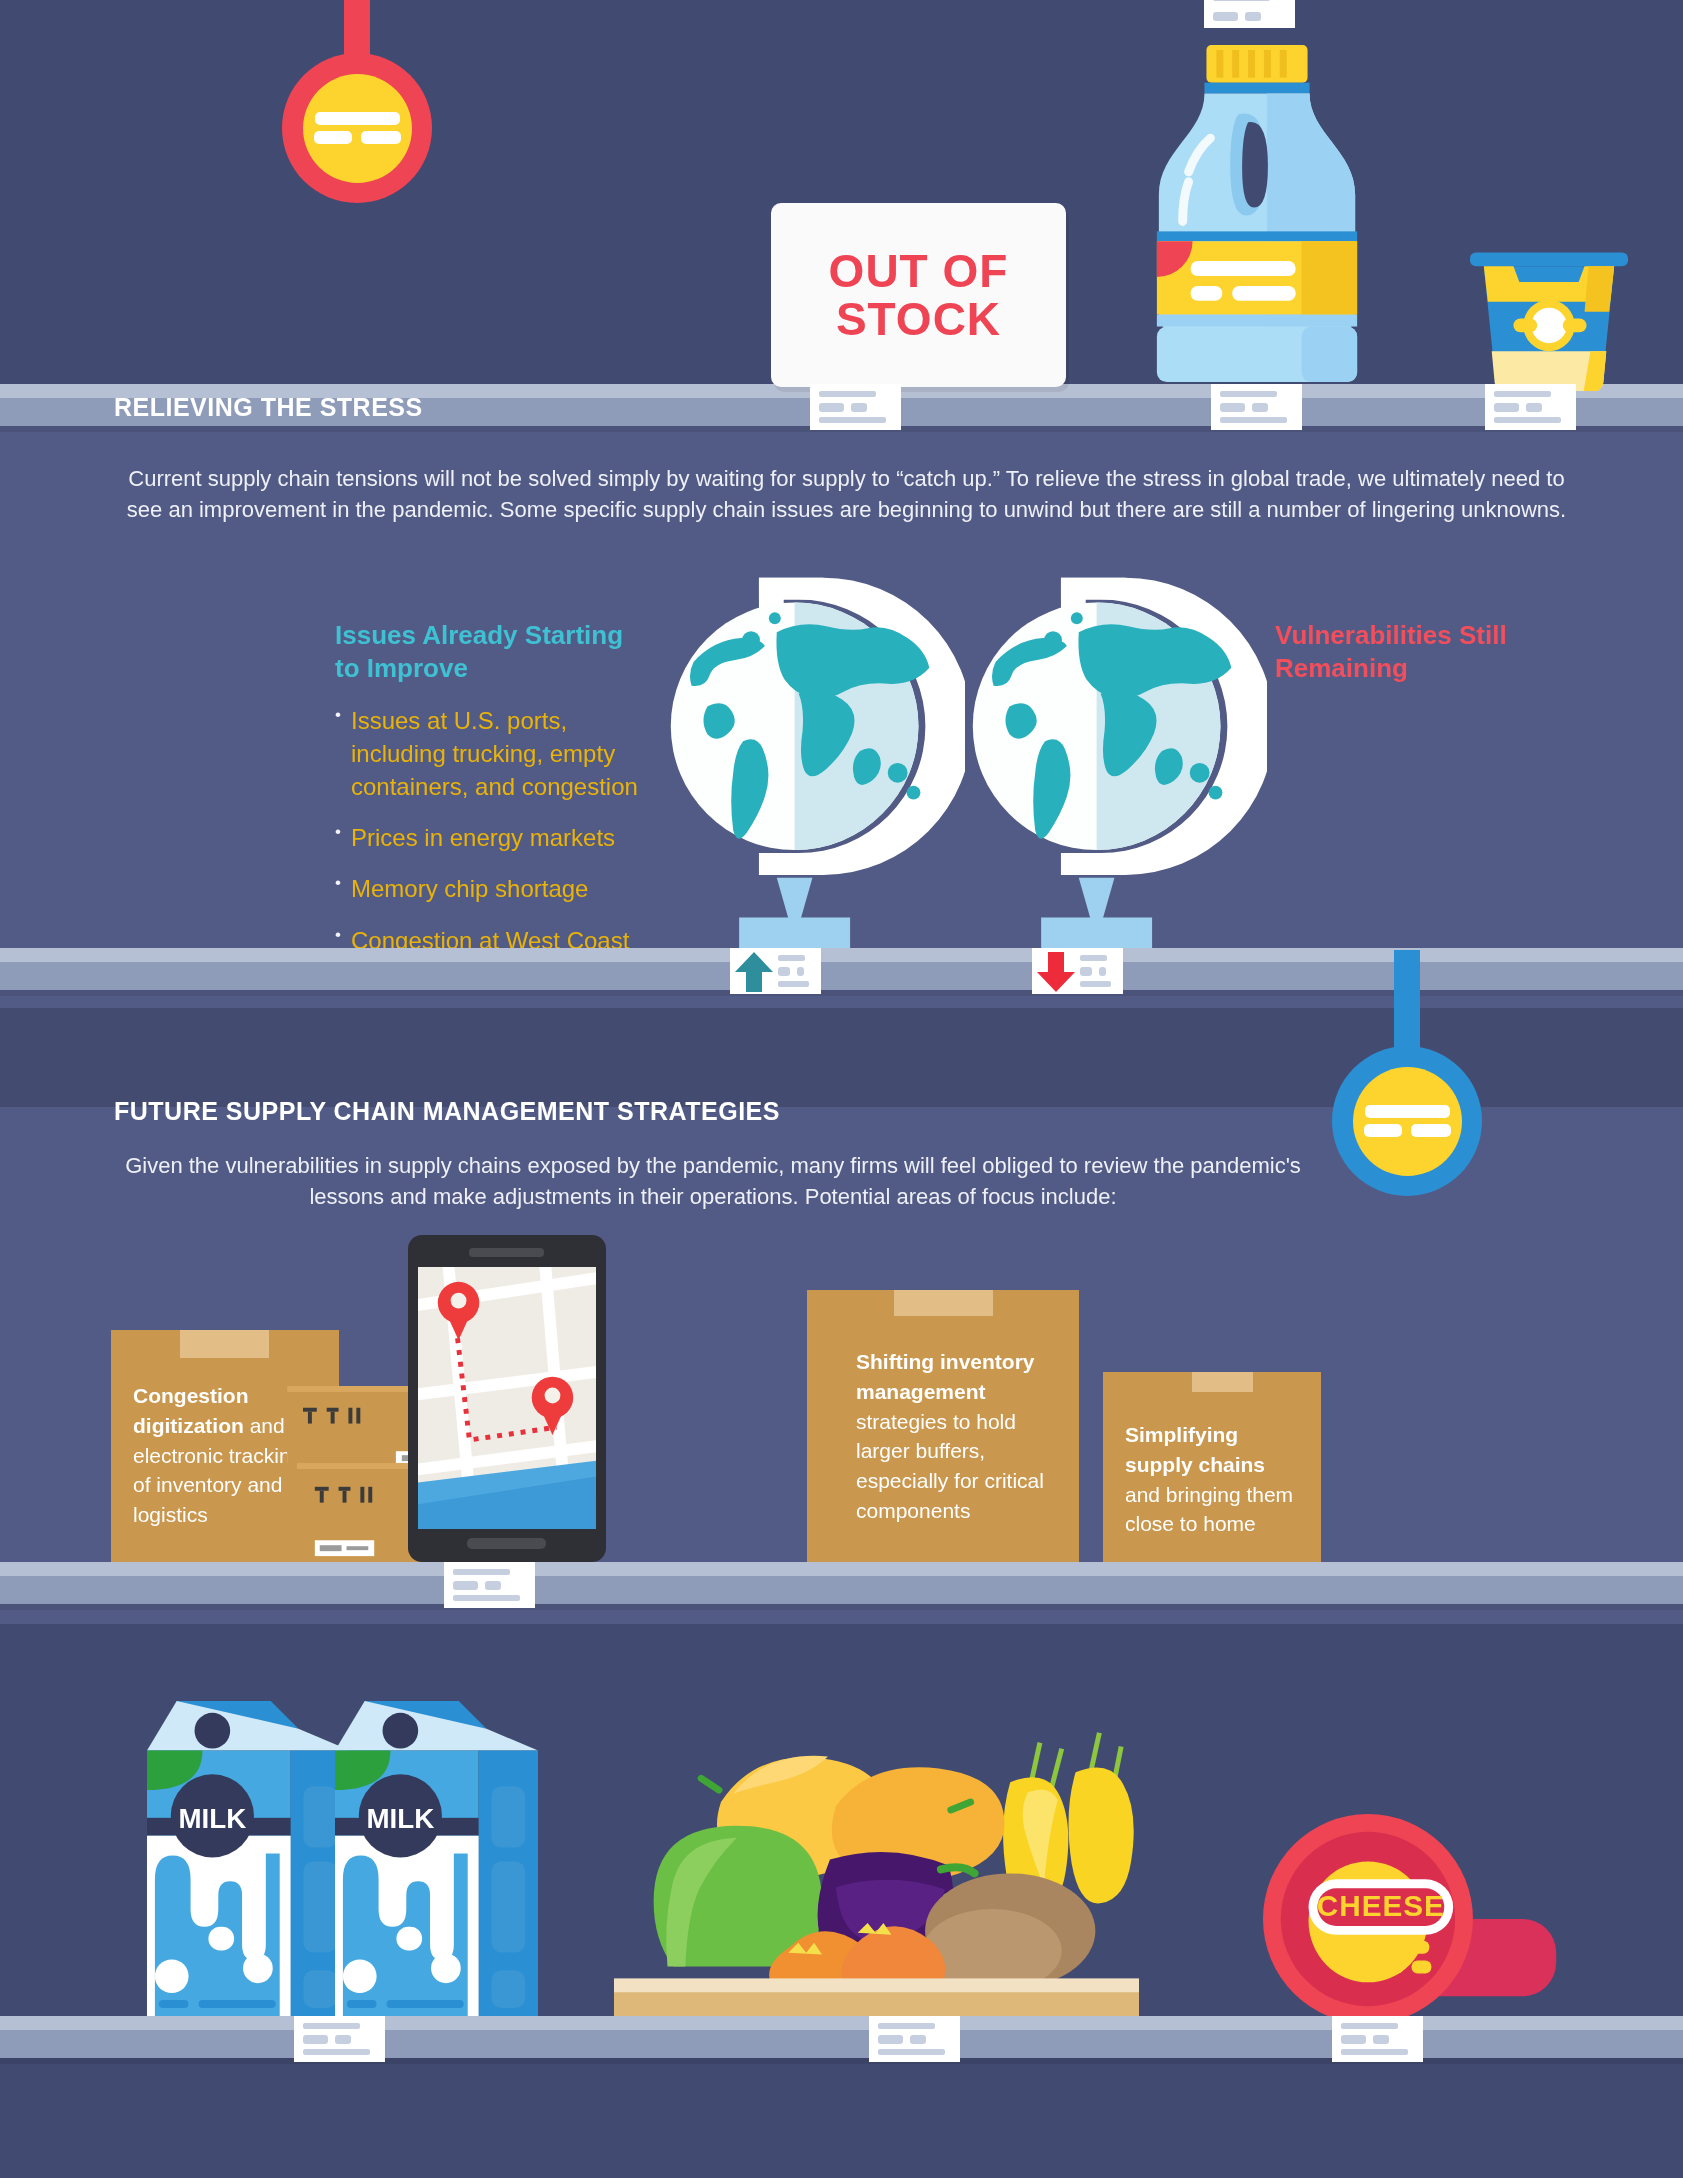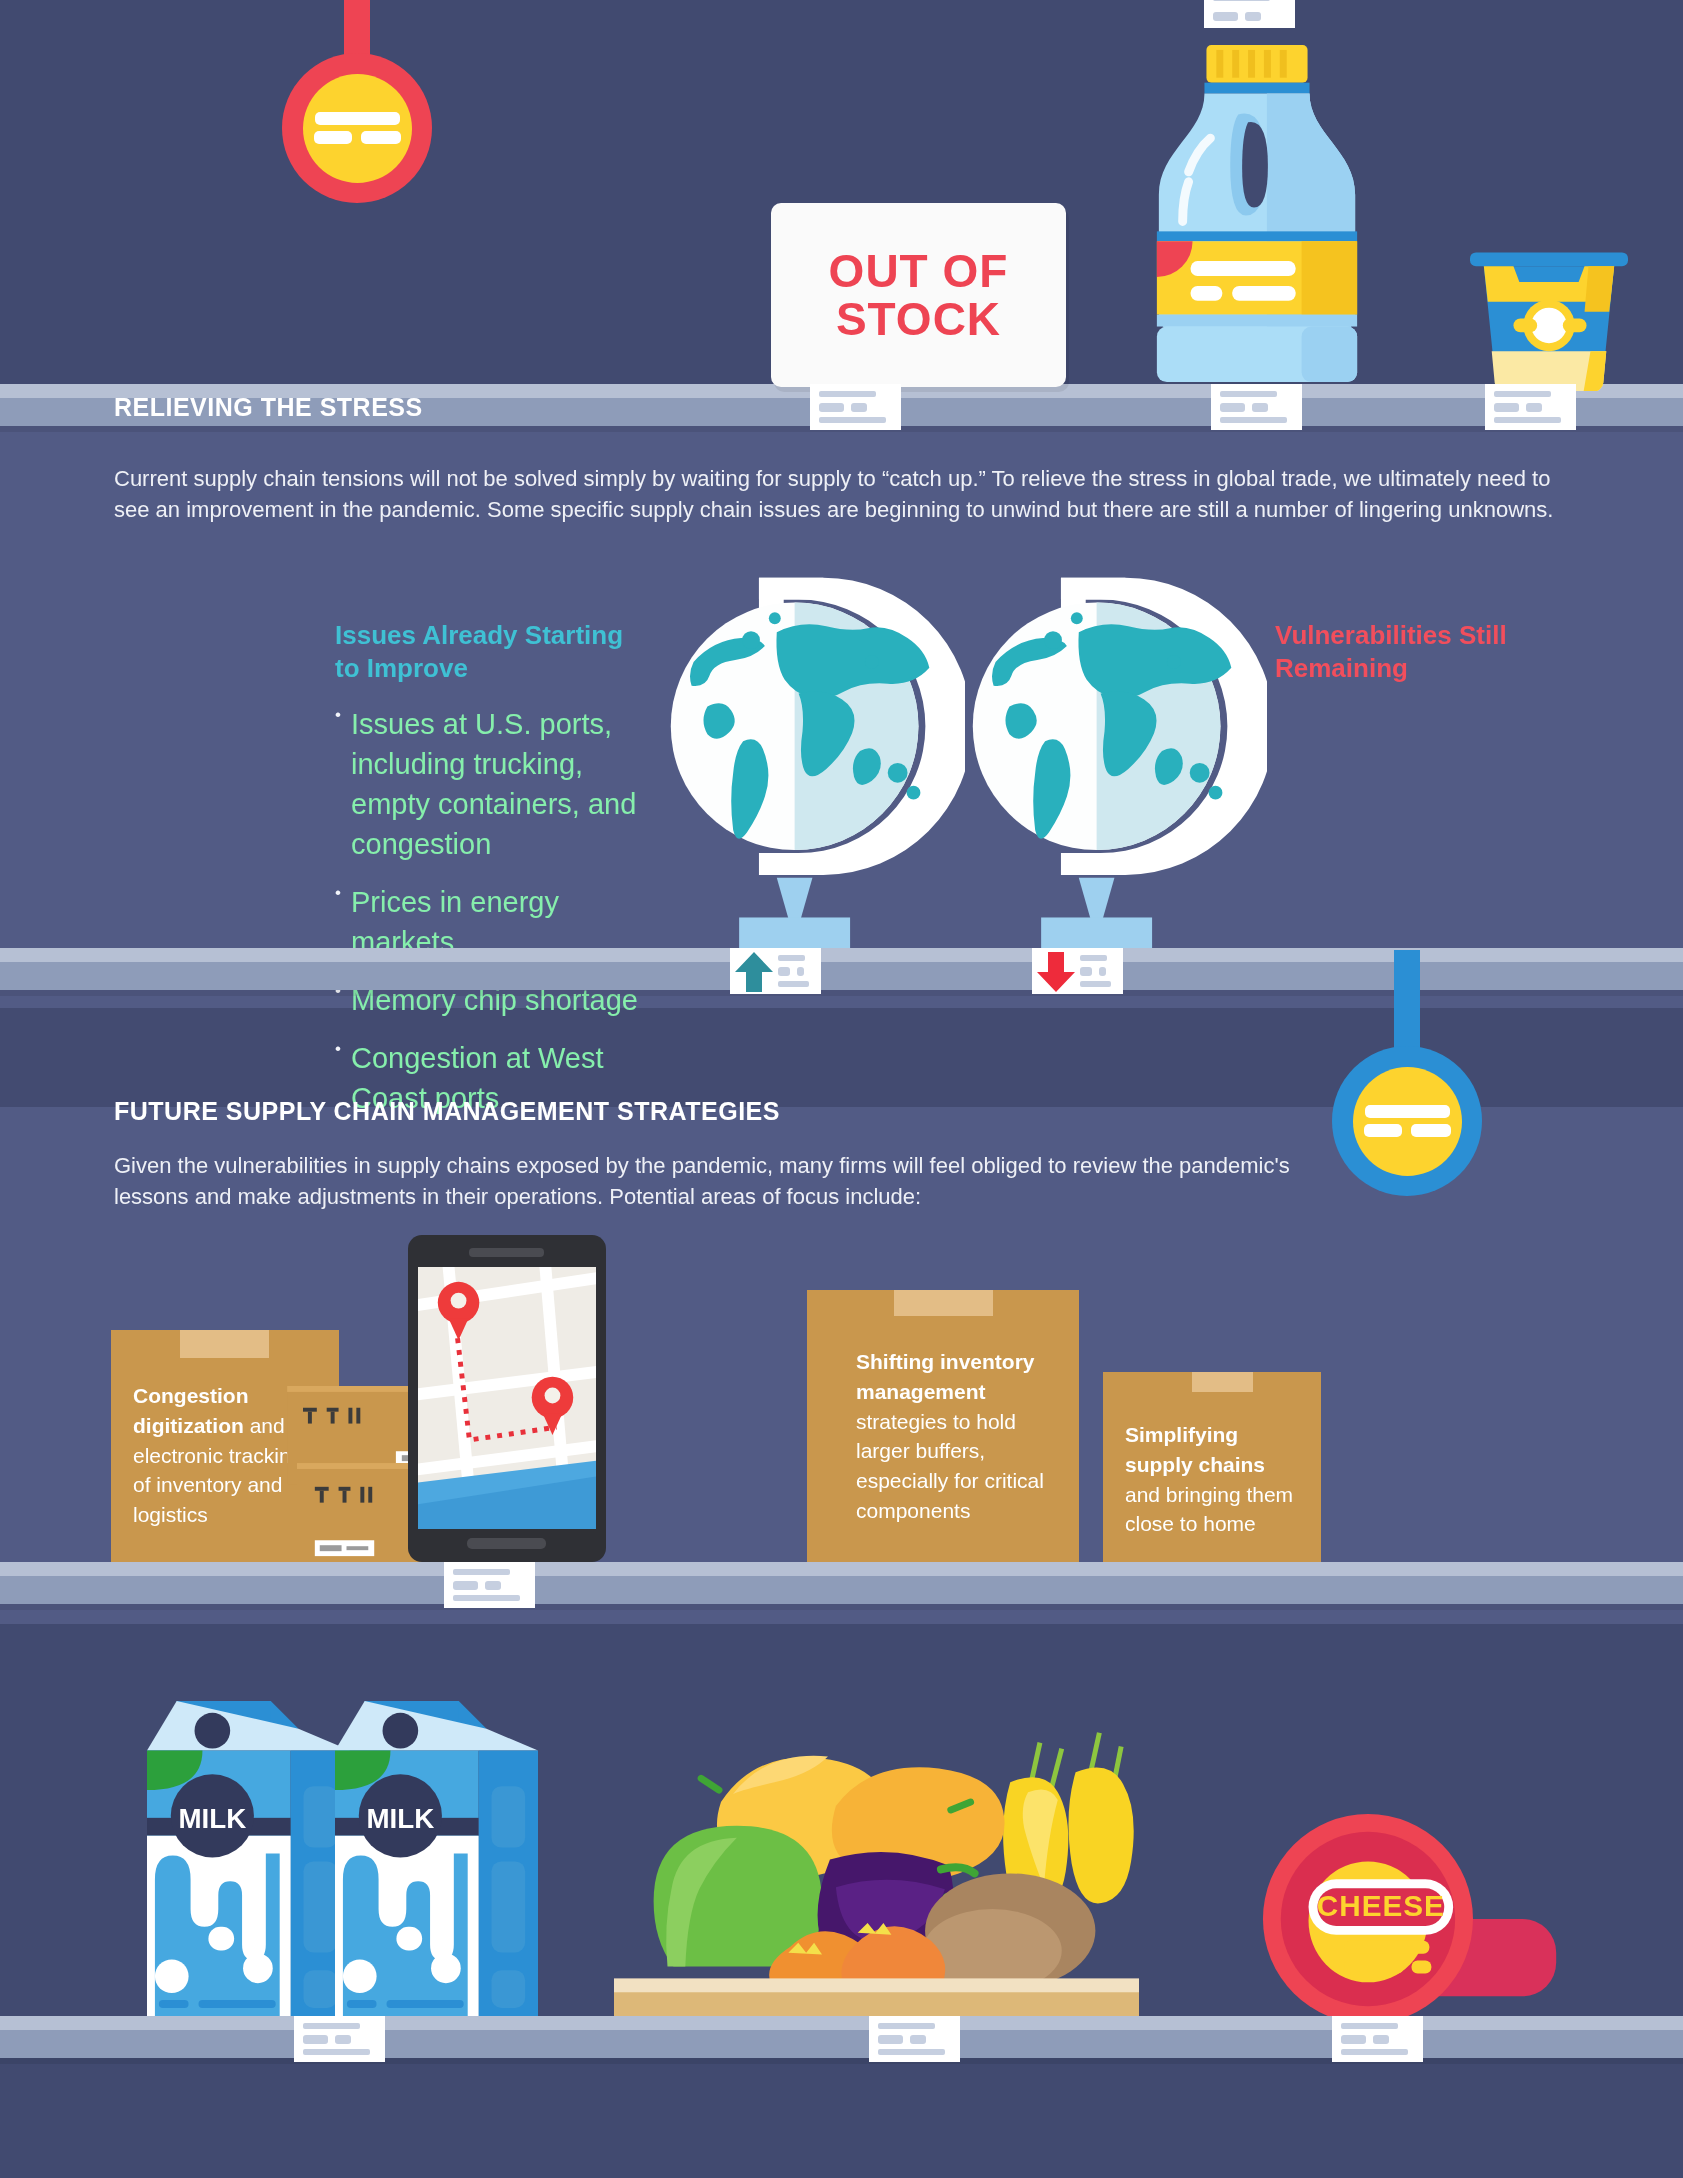--- a/index.html
+++ b/index.html
@@ -67,30 +67,30 @@
 
   
   .bottle { position:absolute; }
 
   
   .sec-head {
     position:absolute; color:#ffffff; font-weight:bold; font-size:25px;
     letter-spacing:0.5px;
   }
   .body-copy {
-    position:absolute; color:#eef0f6; font-size:22px; line-height:1.42;
+    position:absolute; color:#eef0f6; font-size:22px; line-height:1.42;text-align:center;
   }
 
   
   .col-title { font-weight:bold; font-size:26px; line-height:1.25; margin-bottom:20px; }
   .col-title.teal { color:#3fc1d4; }
   .col-title.red  { color:#f24e5c; }
   .col-list { list-style:none; }
   .col-list li {
-    color:#86efac; font-size:29px; line-height:1.38; margin-bottom:18px;
+    color:#eab308; font-size:24px; line-height:1.38; margin-bottom:18px;
     padding-left:16px; position:relative;
   }
   .col-list li::before {
     content:"\2022"; position:absolute; left:0; top:-1px; font-size:17px; color:#f2f4fa;
   }
 
   
   .cbox { position:absolute; background:#c9974d; }
   .cbox .flap { position:absolute; top:0; background:#e3bd86; }
   .cbox .txt {

